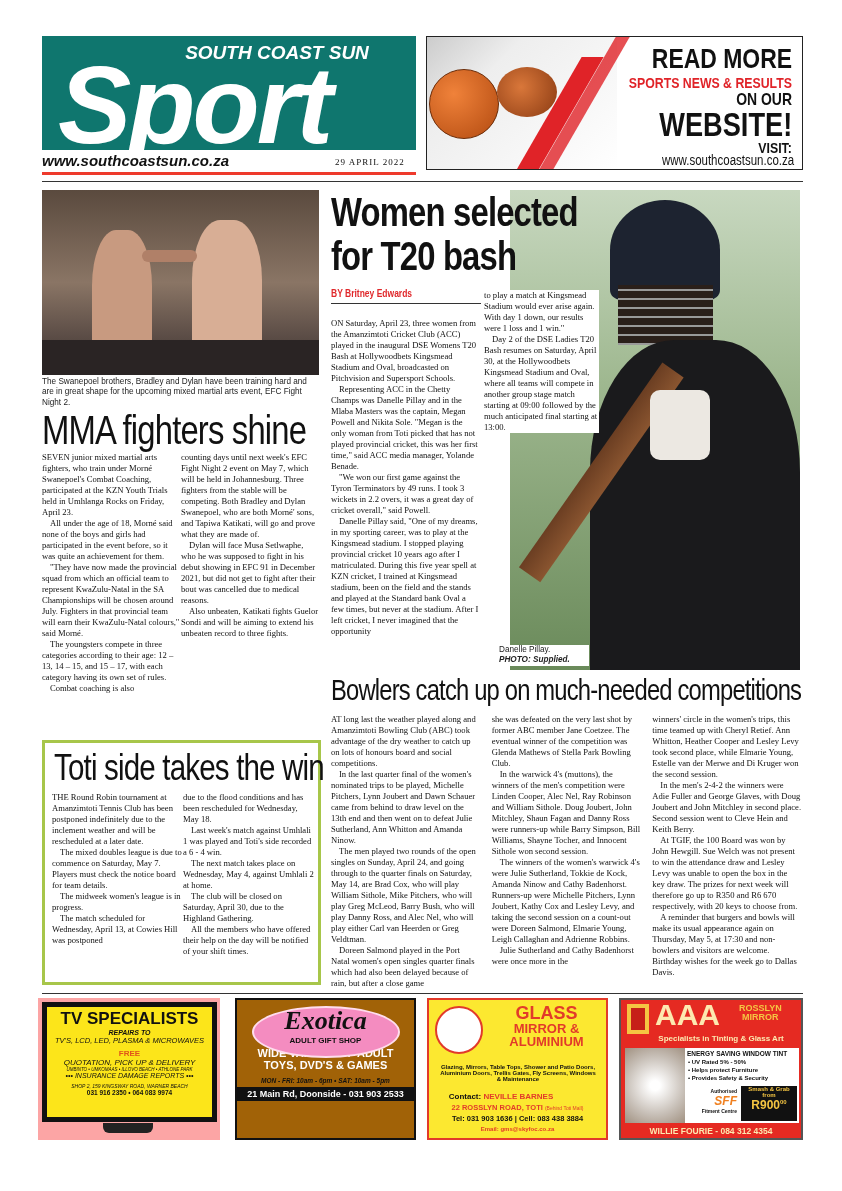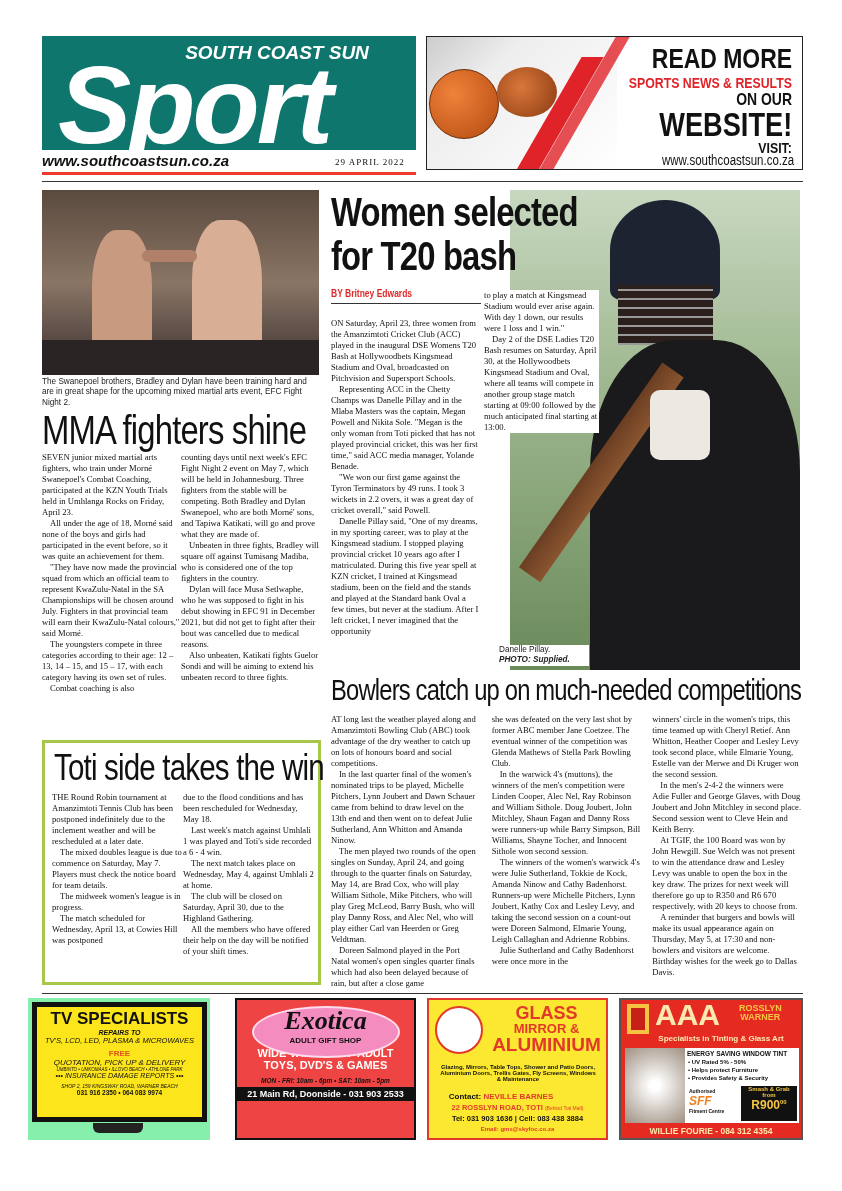--- a/index.html
+++ b/index.html
@@ -49,24 +49,24 @@
 #crbody1{left:331px;top:318px;width:148px}
 #crbody2{left:484px;top:290px;width:115px}
 #crphoto{left:510px;top:190px;width:290px;height:480px;overflow:hidden;background:linear-gradient(180deg,#c8d8c0 0%,#9fb890 40%,#6a8a5a 100%)}
 #crcap{left:499px;top:645px;width:90px}
 
 #bowlhead{left:331px;top:676px}
 #bowlbody{left:331px;top:714px;width:470px}
 #rule3{left:42px;top:993px;width:761px;height:1px;background:#333}
 
 .ad{position:absolute;top:998px;height:142px;overflow:hidden}
-#ad1{left:28px;width:182px;background:#86efac}
+#ad1{left:38px;width:182px;background:#fca5a5}
 #ad1 .scr{position:absolute;left:4px;top:4px;width:175px;height:120px;background:#fce51a;border:5px solid #111}
 #ad1 .stand{position:absolute;left:65px;top:125px;width:50px;height:10px;background:#222;border-radius:0 0 6px 6px}
-#ad2{left:235px;width:181px;background:#ef4444;border:2px solid #111}
+#ad2{left:235px;width:181px;background:#a16207;border:2px solid #111}
 #ad3{left:427px;width:181px;background:#fce830;border:2px solid #e23a2a}
 #ad4{left:619px;width:184px;background:#e52a22;border:2px solid #555}
 .ad .c{text-align:center;font-family:"Liberation Sans",sans-serif}
 </style>
 </head>
 <body>
 
 <div id="mast" class="abs">
   <div class="sub">SOUTH COAST SUN</div>
   <div class="big">Sport</div>
@@ -102,21 +102,20 @@
 <div id="mmabody" class="abs cols">
   <div class="col">
     <p>SEVEN junior mixed martial arts fighters, who train under Morné Swanepoel's Combat Coaching, participated at the KZN Youth Trials held in Umhlanga Rocks on Friday, April 23.</p>
     <p>All under the age of 18, Morné said none of the boys and girls had participated in the event before, so it was quite an achievement for them.</p>
     <p>"They have now made the provincial squad from which an official team to represent KwaZulu-Natal in the SA Championships will be chosen around July. Fighters in that provincial team will earn their KwaZulu-Natal colours," said Morné.</p>
     <p>The youngsters compete in three categories according to their age: 12 – 13, 14 – 15, and 15 – 17, with each category having its own set of rules.</p>
     <p>Combat coaching is also</p>
   </div>
   <div class="col">
     <p>counting days until next week's EFC Fight Night 2 event on May 7, which will be held in Johannesburg. Three fighters from the stable will be competing. Both Bradley and Dylan Swanepoel, who are both Morné' sons, and Tapiwa Katikati, will go and prove what they are made of.</p>
-    <p>Unbeaten in three fights, Bradley will square off against Tumisang Madiba, who is considered one of the top fighters in the country.</p>
     <p>Dylan will face Musa Setlwaphe, who he was supposed to fight in his debut showing in EFC 91 in December 2021, but did not get to fight after their bout was cancelled due to medical reasons.</p>
     <p>Also unbeaten, Katikati fights Guelor Sondi and will be aiming to extend his unbeaten record to three fights.</p>
   </div>
 </div>
 
 <div id="totibox" class="abs"></div>
 <h2 id="totihead" class="abs thin" style="font-size:36px">Toti side takes the win</h2>
 <div id="totibody" class="abs cols">
   <div class="col">
     <p>THE Round Robin tournament at Amanzimtoti Tennis Club has been postponed indefinitely due to the inclement weather and will be rescheduled at a later date.</p>
@@ -208,50 +207,50 @@
   <div class="c" style="font:bold 11px 'Liberation Sans',sans-serif;color:#fff">TOYS, DVD'S &amp; GAMES</div>
   <div class="c" style="font:italic bold 6.5px 'Liberation Sans',sans-serif;margin-top:6px">MON - FRI: 10am - 6pm • SAT: 10am - 5pm</div>
   <div class="c" style="font:bold 9px 'Liberation Sans',sans-serif;color:#fff;background:#111;margin-top:3px;padding:2px 0">21 Main Rd, Doonside - 031 903 2533</div>
 </div>
 
 <div id="ad3" class="ad">
   <div style="position:absolute;left:6px;top:6px;width:48px;height:48px;border-radius:50%;background:#fff;border:2px solid #e23a2a"></div>
   <div style="position:absolute;left:60px;top:4px;width:115px;text-align:center;font:bold 18px/1 'Liberation Sans',sans-serif;color:#e23a2a">
     <div>GLASS</div>
     <div style="font-size:13px">MIRROR &amp;</div>
-    <div style="font-size:19px">ALUMINIUM</div>
+    <div style="font-size:13px">ALUMINIUM</div>
   </div>
   <div class="c" style="position:absolute;top:64px;left:10px;width:158px;font:bold 6px 'Liberation Sans',sans-serif">Glazing, Mirrors, Table Tops, Shower and Patio Doors, Aluminium Doors, Trellis Gates, Fly Screens, Windows &amp; Maintenance</div>
   <div class="c" style="position:absolute;top:92px;left:0;width:144px;font:bold 8px 'Liberation Sans',sans-serif">
     <span>Contact:</span>
     <span style="color:#e23a2a">NEVILLE BARNES</span>
   </div>
   <div class="c" style="position:absolute;top:103px;left:0;width:177px;font:bold 7.5px 'Liberation Sans',sans-serif;color:#e23a2a">
     <span>22 ROSSLYN ROAD, TOTI</span>
     <span style="font-size:5px;font-weight:normal">(Behind Toti Mall)</span>
   </div>
   <div class="c" style="position:absolute;top:114px;left:0;width:177px;font:bold 7.5px 'Liberation Sans',sans-serif">Tel: 031 903 1636 | Cell: 083 438 3884</div>
   <div class="c" style="position:absolute;top:126px;left:0;width:177px;font:bold 6px 'Liberation Sans',sans-serif;color:#e23a2a">Email: gms@skyfoc.co.za</div>
 </div>
 
 <div id="ad4" class="ad">
   <div style="position:absolute;left:6px;top:4px;width:22px;height:30px;border:4px solid #f5c542;background:#c62018"></div>
   <div style="position:absolute;left:34px;top:0;font:bold 30px/1 'Liberation Sans',sans-serif;color:#fde9b0">AAA</div>
   <div style="position:absolute;left:118px;top:4px;font:bold 9px/1 'Liberation Sans',sans-serif;color:#f5c542;text-align:center">
     <div>ROSSLYN</div>
-    <div>WARNER</div>
+    <div>MIRROR</div>
   </div>
   <div class="c" style="position:absolute;top:34px;left:0;width:200px;font:bold 8px 'Liberation Sans',sans-serif;color:#fde9b0">Specialists in Tinting &amp; Glass Art</div>
   <div style="position:absolute;left:4px;top:48px;width:60px;height:75px;background:radial-gradient(circle,#fff 10%,#c8c0b8 60%,#a09080)"></div>
   <div style="position:absolute;left:64px;top:48px;width:114px;height:75px;background:#fff;font-family:'Liberation Sans',sans-serif">
     <div style="font:bold 6.5px 'Liberation Sans',sans-serif;margin:2px">ENERGY SAVING WINDOW TINT</div>
     <div style="font:bold 6px/1.3 'Liberation Sans',sans-serif;margin-left:3px">• UV Rated 5% - 50%</div>
     <div style="font:bold 6px/1.3 'Liberation Sans',sans-serif;margin-left:3px">• Helps protect Furniture</div>
     <div style="font:bold 6px/1.3 'Liberation Sans',sans-serif;margin-left:3px">• Provides Safety &amp; Security</div>
-    <div style="position:absolute;left:4px;top:40px;width:48px;text-align:left;font:bold 5px 'Liberation Sans',sans-serif">
+    <div style="position:absolute;left:4px;top:40px;width:48px;text-align:right;font:bold 5px 'Liberation Sans',sans-serif">
       <div>Authorised</div>
       <div style="font:italic bold 12px 'Liberation Sans',sans-serif;color:#f08020">SFF</div>
       <div>Fitment Centre</div>
     </div>
     <div style="position:absolute;left:56px;top:38px;width:56px;height:35px;background:#111;color:#f5c542;text-align:center;font:bold 6px 'Liberation Sans',sans-serif">
       <div>Smash &amp; Grab</div>
       <div>from</div>
       <div style="font-size:12px"><span>R900</span><sup style="font-size:6px">00</sup></div>
     </div>
   </div>

